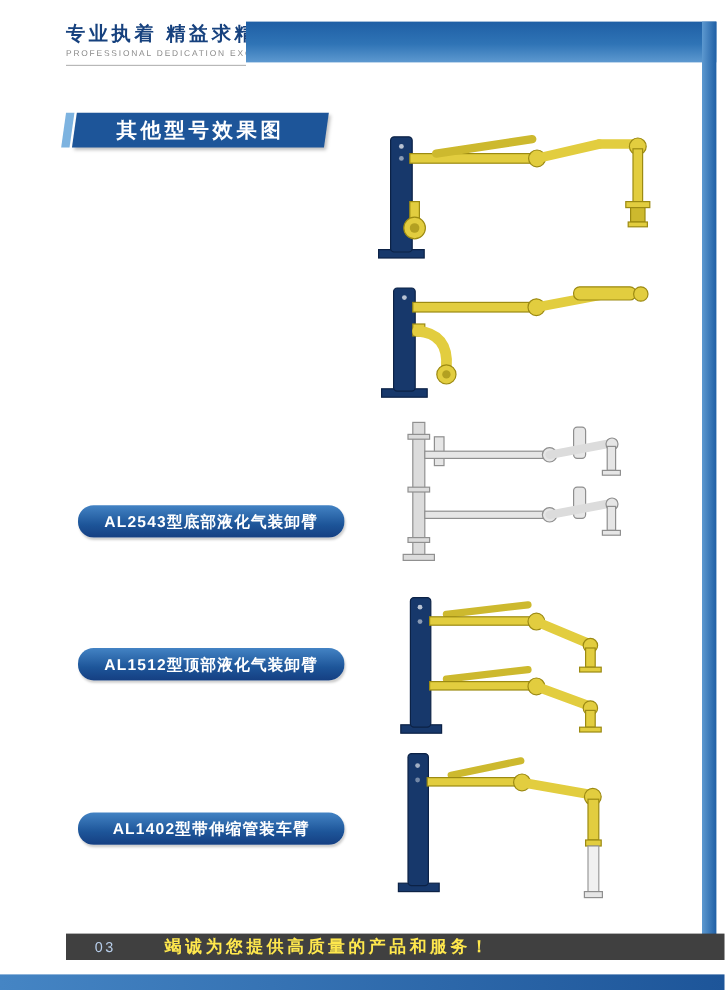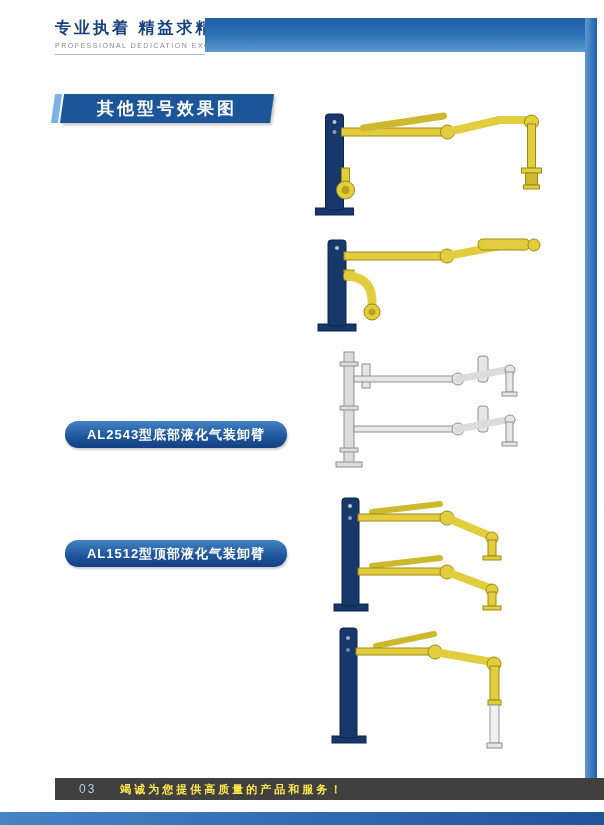--- a/index.html
+++ b/index.html
@@ -54,21 +54,21 @@
   .post-grey { fill:#dcdcdc; stroke:#909090; stroke-width:1; }
   .arm-yellow { fill:#e2cd3f; stroke:#9c8a12; stroke-width:1; }
   .arm-grey { fill:#e6e6e6; stroke:#8f8f8f; stroke-width:1; }
 
   
   .footer-bar {
     position:absolute; left:55px; top:778px; width:549px; height:22px;
     background:#404040; display:flex; align-items:center;
   }
   .page-number { color:#b7cde9; font-size:12px; margin-left:24px; letter-spacing:2px; }
-  .footer-tagline { color:#ffe84d; font-size:11px; font-weight:bold; margin-left:24px; letter-spacing:3px; white-space:nowrap;text-align:right; }
+  .footer-tagline { color:#ffe84d; font-size:14px; font-weight:bold; margin-left:41px; letter-spacing:3px; white-space:nowrap;text-align:right; }
   .bottom-strip {
     position:absolute; left:0; top:812px; width:604px; height:13px;
     background:linear-gradient(90deg,#4585c4,#1d5599);
   }
 </style>
 </head>
 <body>
 
 <div class="page">
 
@@ -165,20 +165,21 @@
       <line x1="50" y1="74" x2="118" y2="66" stroke="#cdb92e" stroke-width="6" stroke-linecap="round"></line>
       <rect x="36" y="76" width="86" height="7" class="arm-yellow"></rect>
       <circle cx="125" cy="80" r="7" class="arm-yellow"></circle>
       <line x1="125" y1="80" x2="168" y2="96" stroke="#e2cd3f" stroke-width="8" stroke-linecap="round"></line>
       <circle cx="170" cy="98" r="6" class="arm-yellow"></circle>
       <rect x="166" y="100" width="8" height="14" class="arm-yellow"></rect>
       <rect x="161" y="114" width="18" height="4" class="arm-yellow"></rect>
     </svg>
   </div>
 
+  <div class="product-label" style="top:677px">AL1402型带伸缩管装车臂</div>
   <div class="product-image" style="left:322px; top:618px; width:220px; height:142px">
     <svg viewBox="0 0 220 142" width="220" height="142">
       <rect x="10" y="118" width="34" height="7" class="post-navy"></rect>
       <rect x="18" y="10" width="17" height="110" rx="3" class="post-navy"></rect>
       <circle cx="26" cy="20" r="2" fill="#ffffff" opacity="0.6"></circle>
       <circle cx="26" cy="32" r="2" fill="#ffffff" opacity="0.4"></circle>
       <line x1="54" y1="28" x2="112" y2="16" stroke="#cdb92e" stroke-width="6" stroke-linecap="round"></line>
       <rect x="34" y="30" width="76" height="7" class="arm-yellow"></rect>
       <circle cx="113" cy="34" r="7" class="arm-yellow"></circle>
       <line x1="113" y1="34" x2="170" y2="44" stroke="#e2cd3f" stroke-width="8" stroke-linecap="round"></line>

